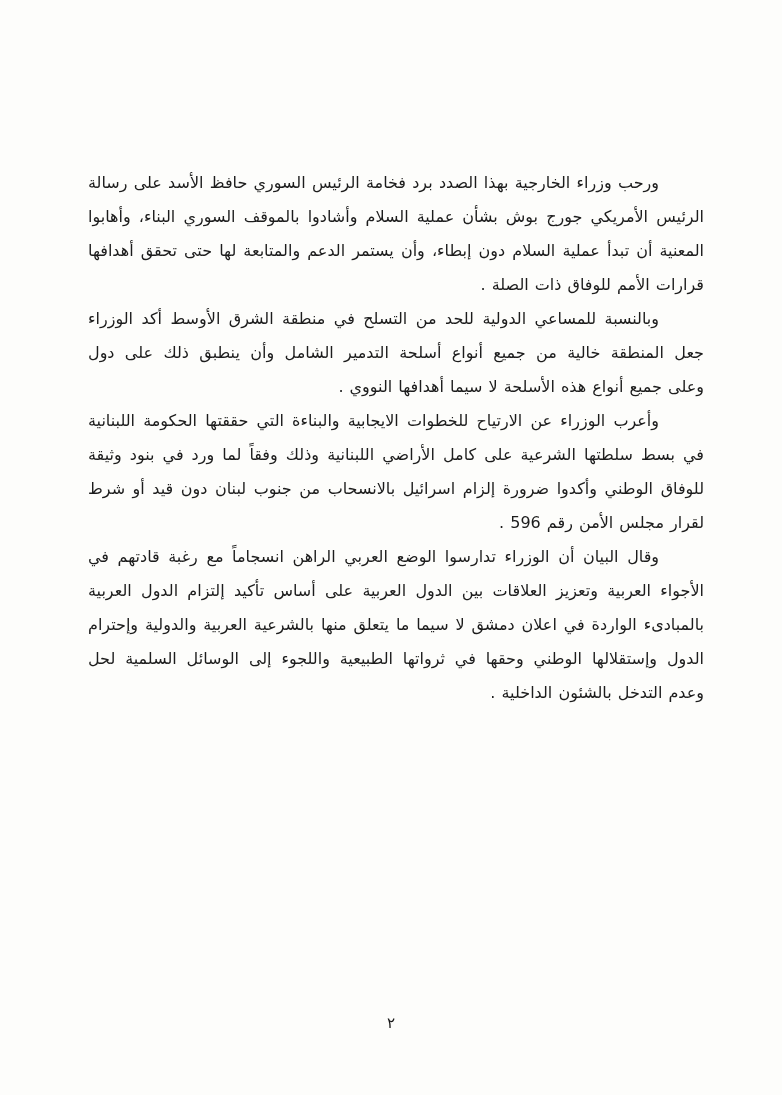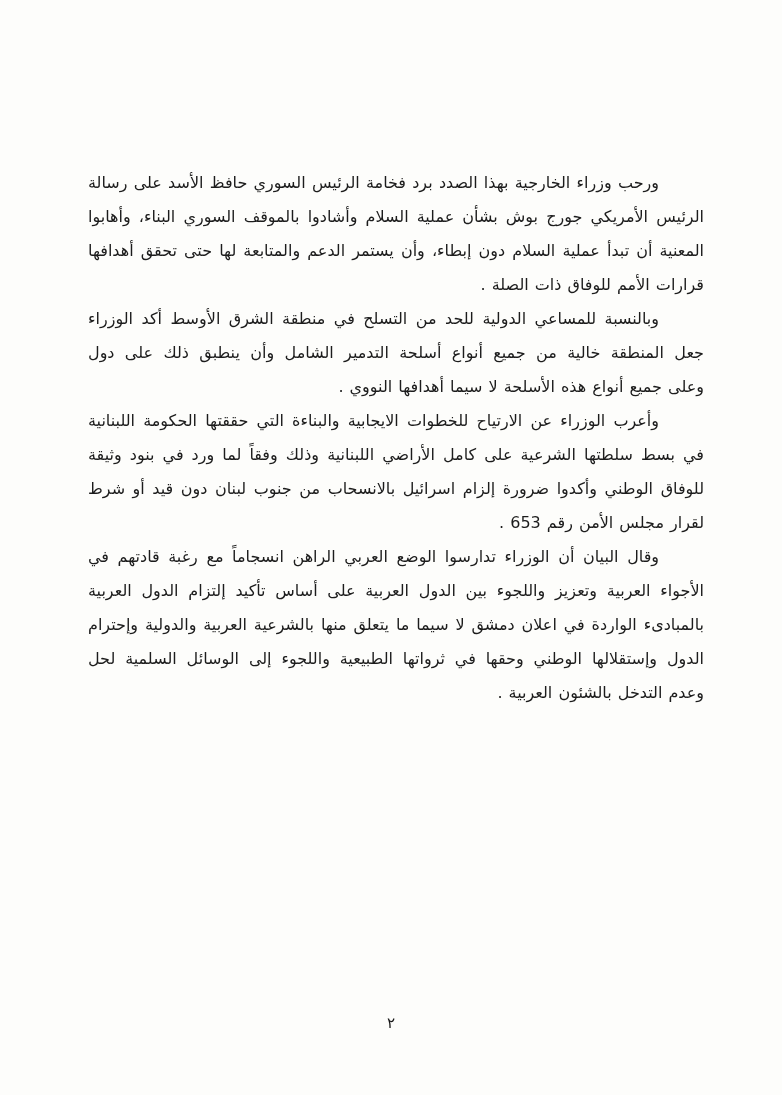--- a/index.html
+++ b/index.html
@@ -79,28 +79,28 @@
     <div class="para">
       <div class="line just first">وبالنسبة للمساعي الدولية للحد من التسلح في منطقة الشرق الأوسط أكد الوزراء على ضرورة</div>
       <div class="line just">جعل المنطقة خالية من جميع أنواع أسلحة التدمير الشامل وأن ينطبق ذلك على دول المنطقة كافة</div>
       <div class="line last">وعلى جميع أنواع هذه الأسلحة لا سيما أهدافها النووي .</div>
     </div>
 
     <div class="para">
       <div class="line just first">وأعرب الوزراء عن الارتياح للخطوات الايجابية والبناءة التي حققتها الحكومة اللبنانية والمتمثلة</div>
       <div class="line just">في بسط سلطتها الشرعية على كامل الأراضي اللبنانية وذلك وفقاً لما ورد في بنود وثيقة الطائف</div>
       <div class="line just">للوفاق الوطني وأكدوا ضرورة إلزام اسرائيل بالانسحاب من جنوب لبنان دون قيد أو شرط تنفيذاً</div>
-      <div class="line last">لقرار مجلس الأمن رقم 653 .</div>
+      <div class="line last">لقرار مجلس الأمن رقم 596 .</div>
     </div>
 
     <div class="para">
       <div class="line just first">وقال البيان أن الوزراء تدارسوا الوضع العربي الراهن انسجاماً مع رغبة قادتهم في تنقية</div>
-      <div class="line just">الأجواء العربية وتعزيز واللجوء بين الدول العربية على أساس تأكيد إلتزام الدول العربية</div>
+      <div class="line just">الأجواء العربية وتعزيز العلاقات بين الدول العربية على أساس تأكيد إلتزام الدول العربية</div>
       <div class="line just">بالمبادىء الواردة في اعلان دمشق لا سيما ما يتعلق منها بالشرعية العربية والدولية وإحترام سيادة</div>
       <div class="line just">الدول وإستقلالها الوطني وحقها في ثرواتها الطبيعية واللجوء إلى الوسائل السلمية لحل النزاعات</div>
-      <div class="line last">وعدم التدخل بالشئون العربية .</div>
+      <div class="line last">وعدم التدخل بالشئون الداخلية .</div>
     </div>
 
   </div>
 
   <div class="pagenum">٢</div>
 
 </div>
 
 </body></html>

